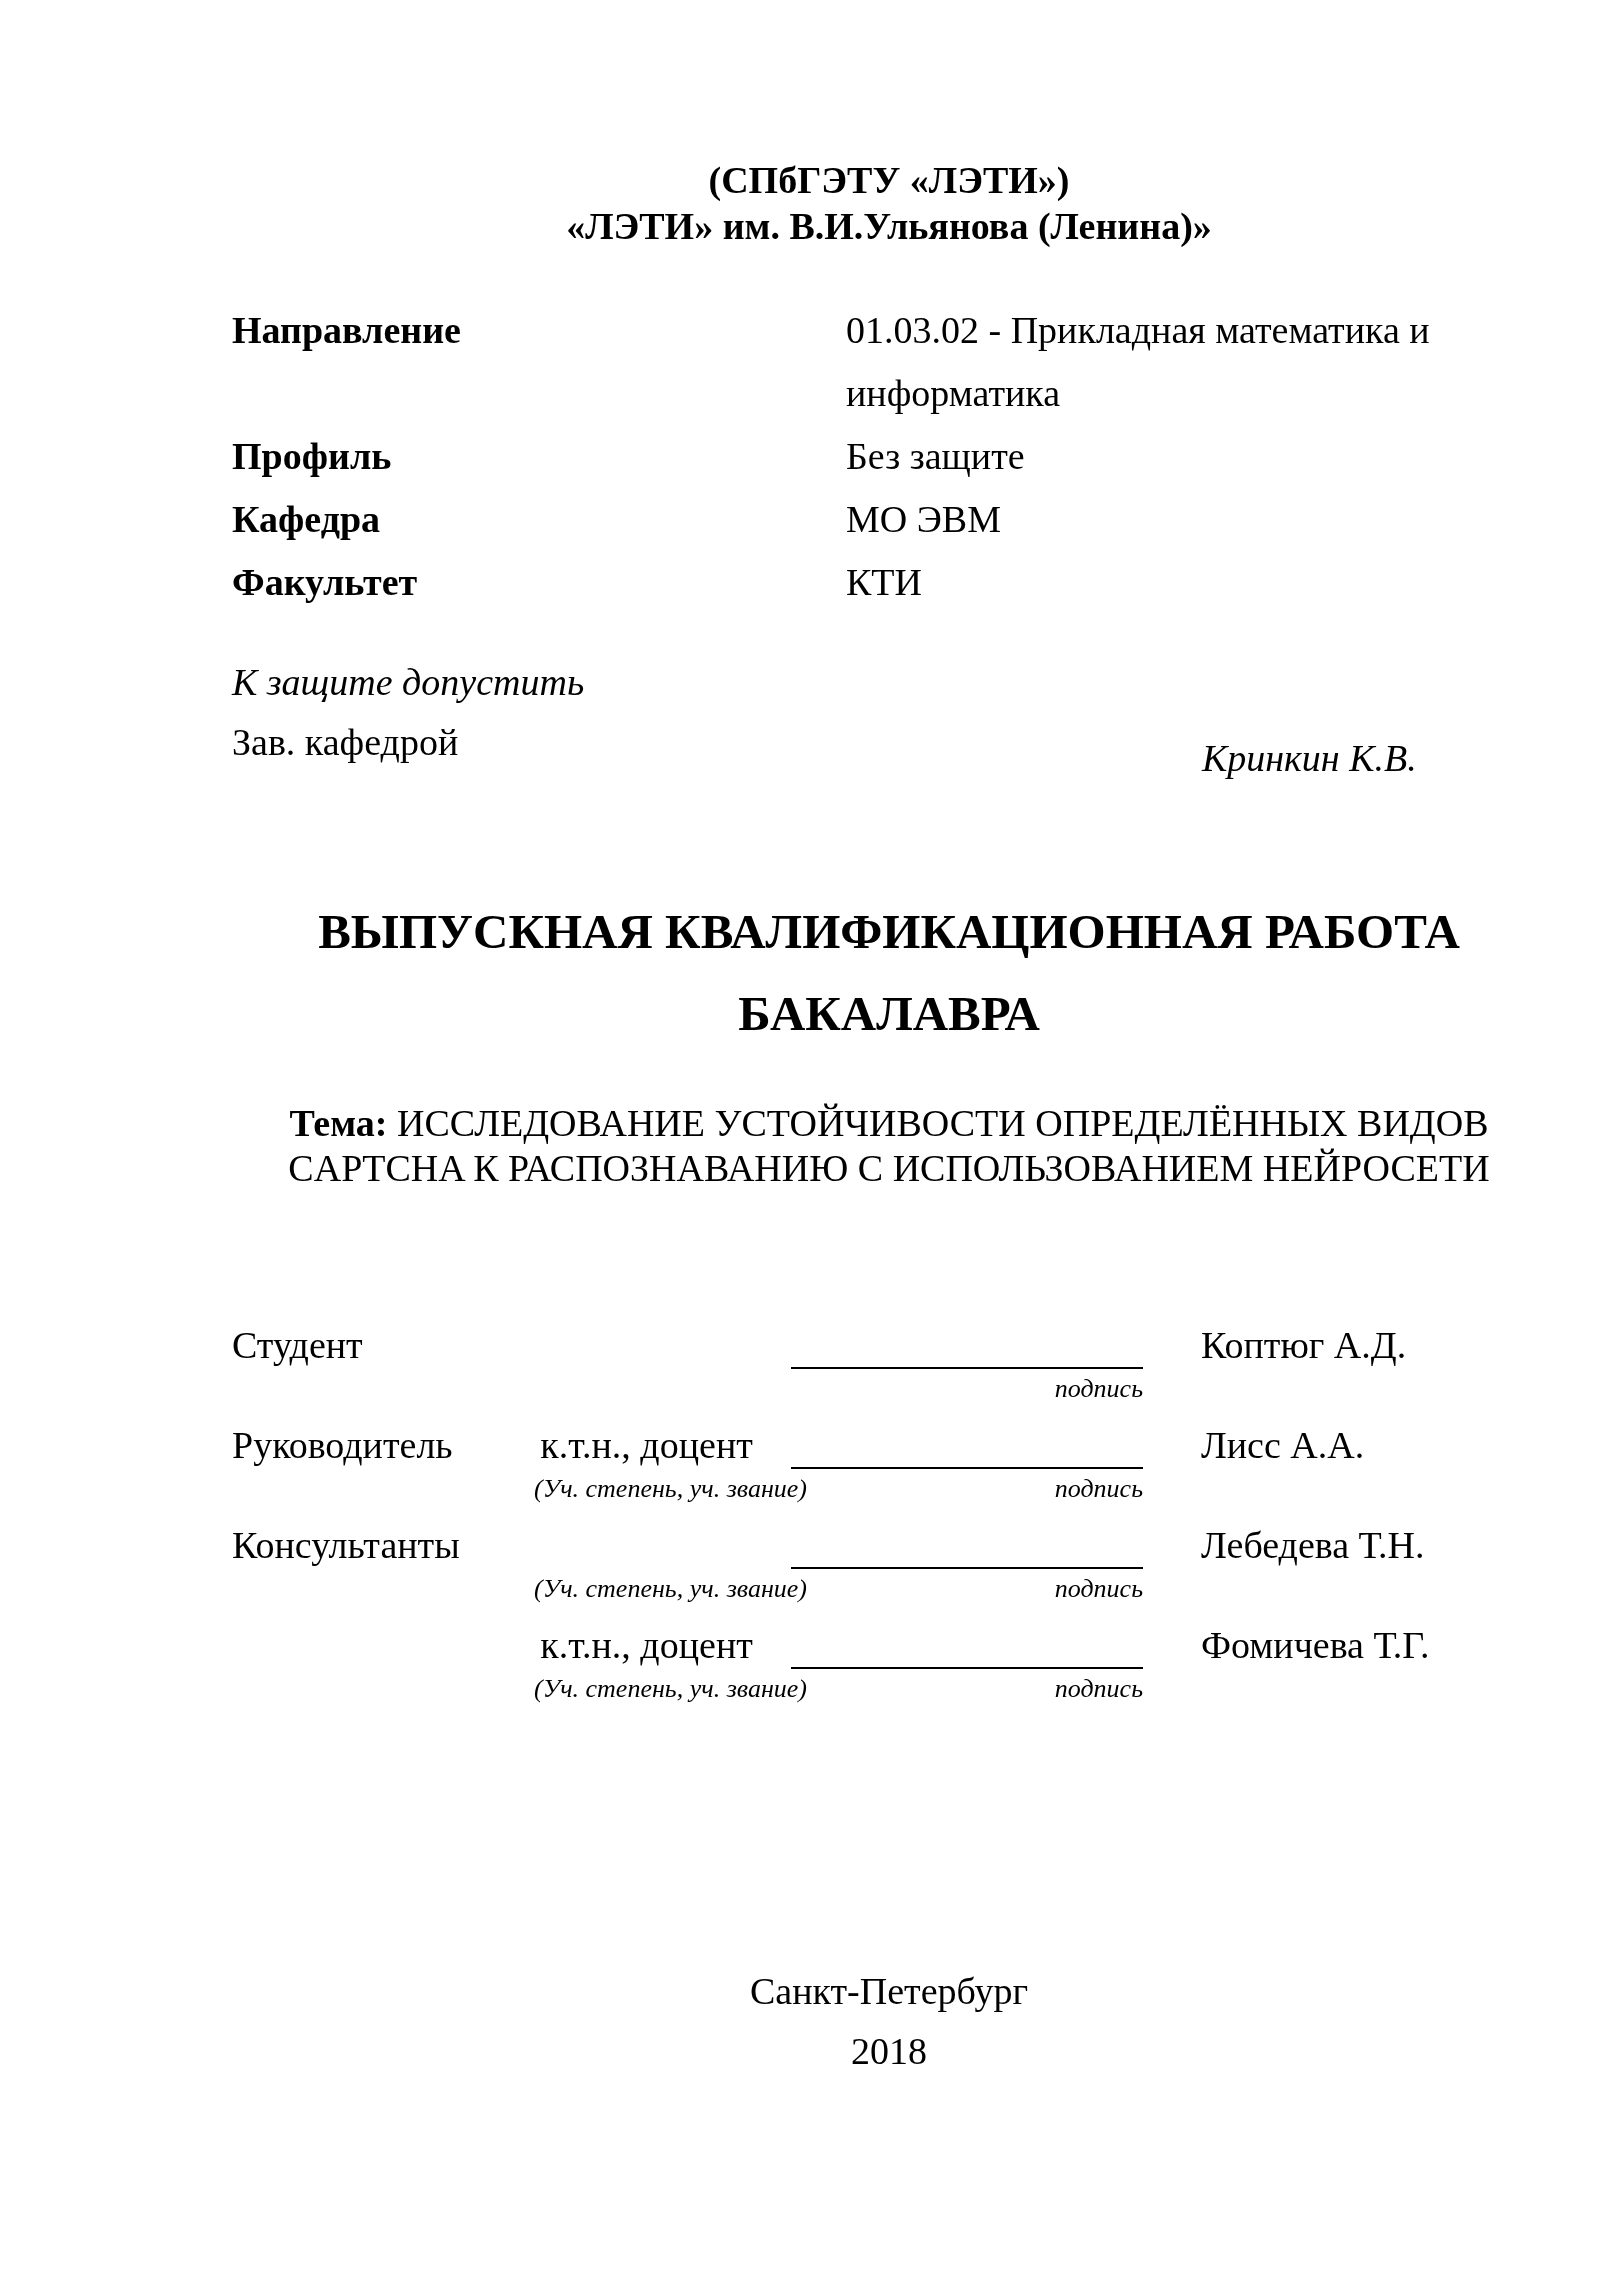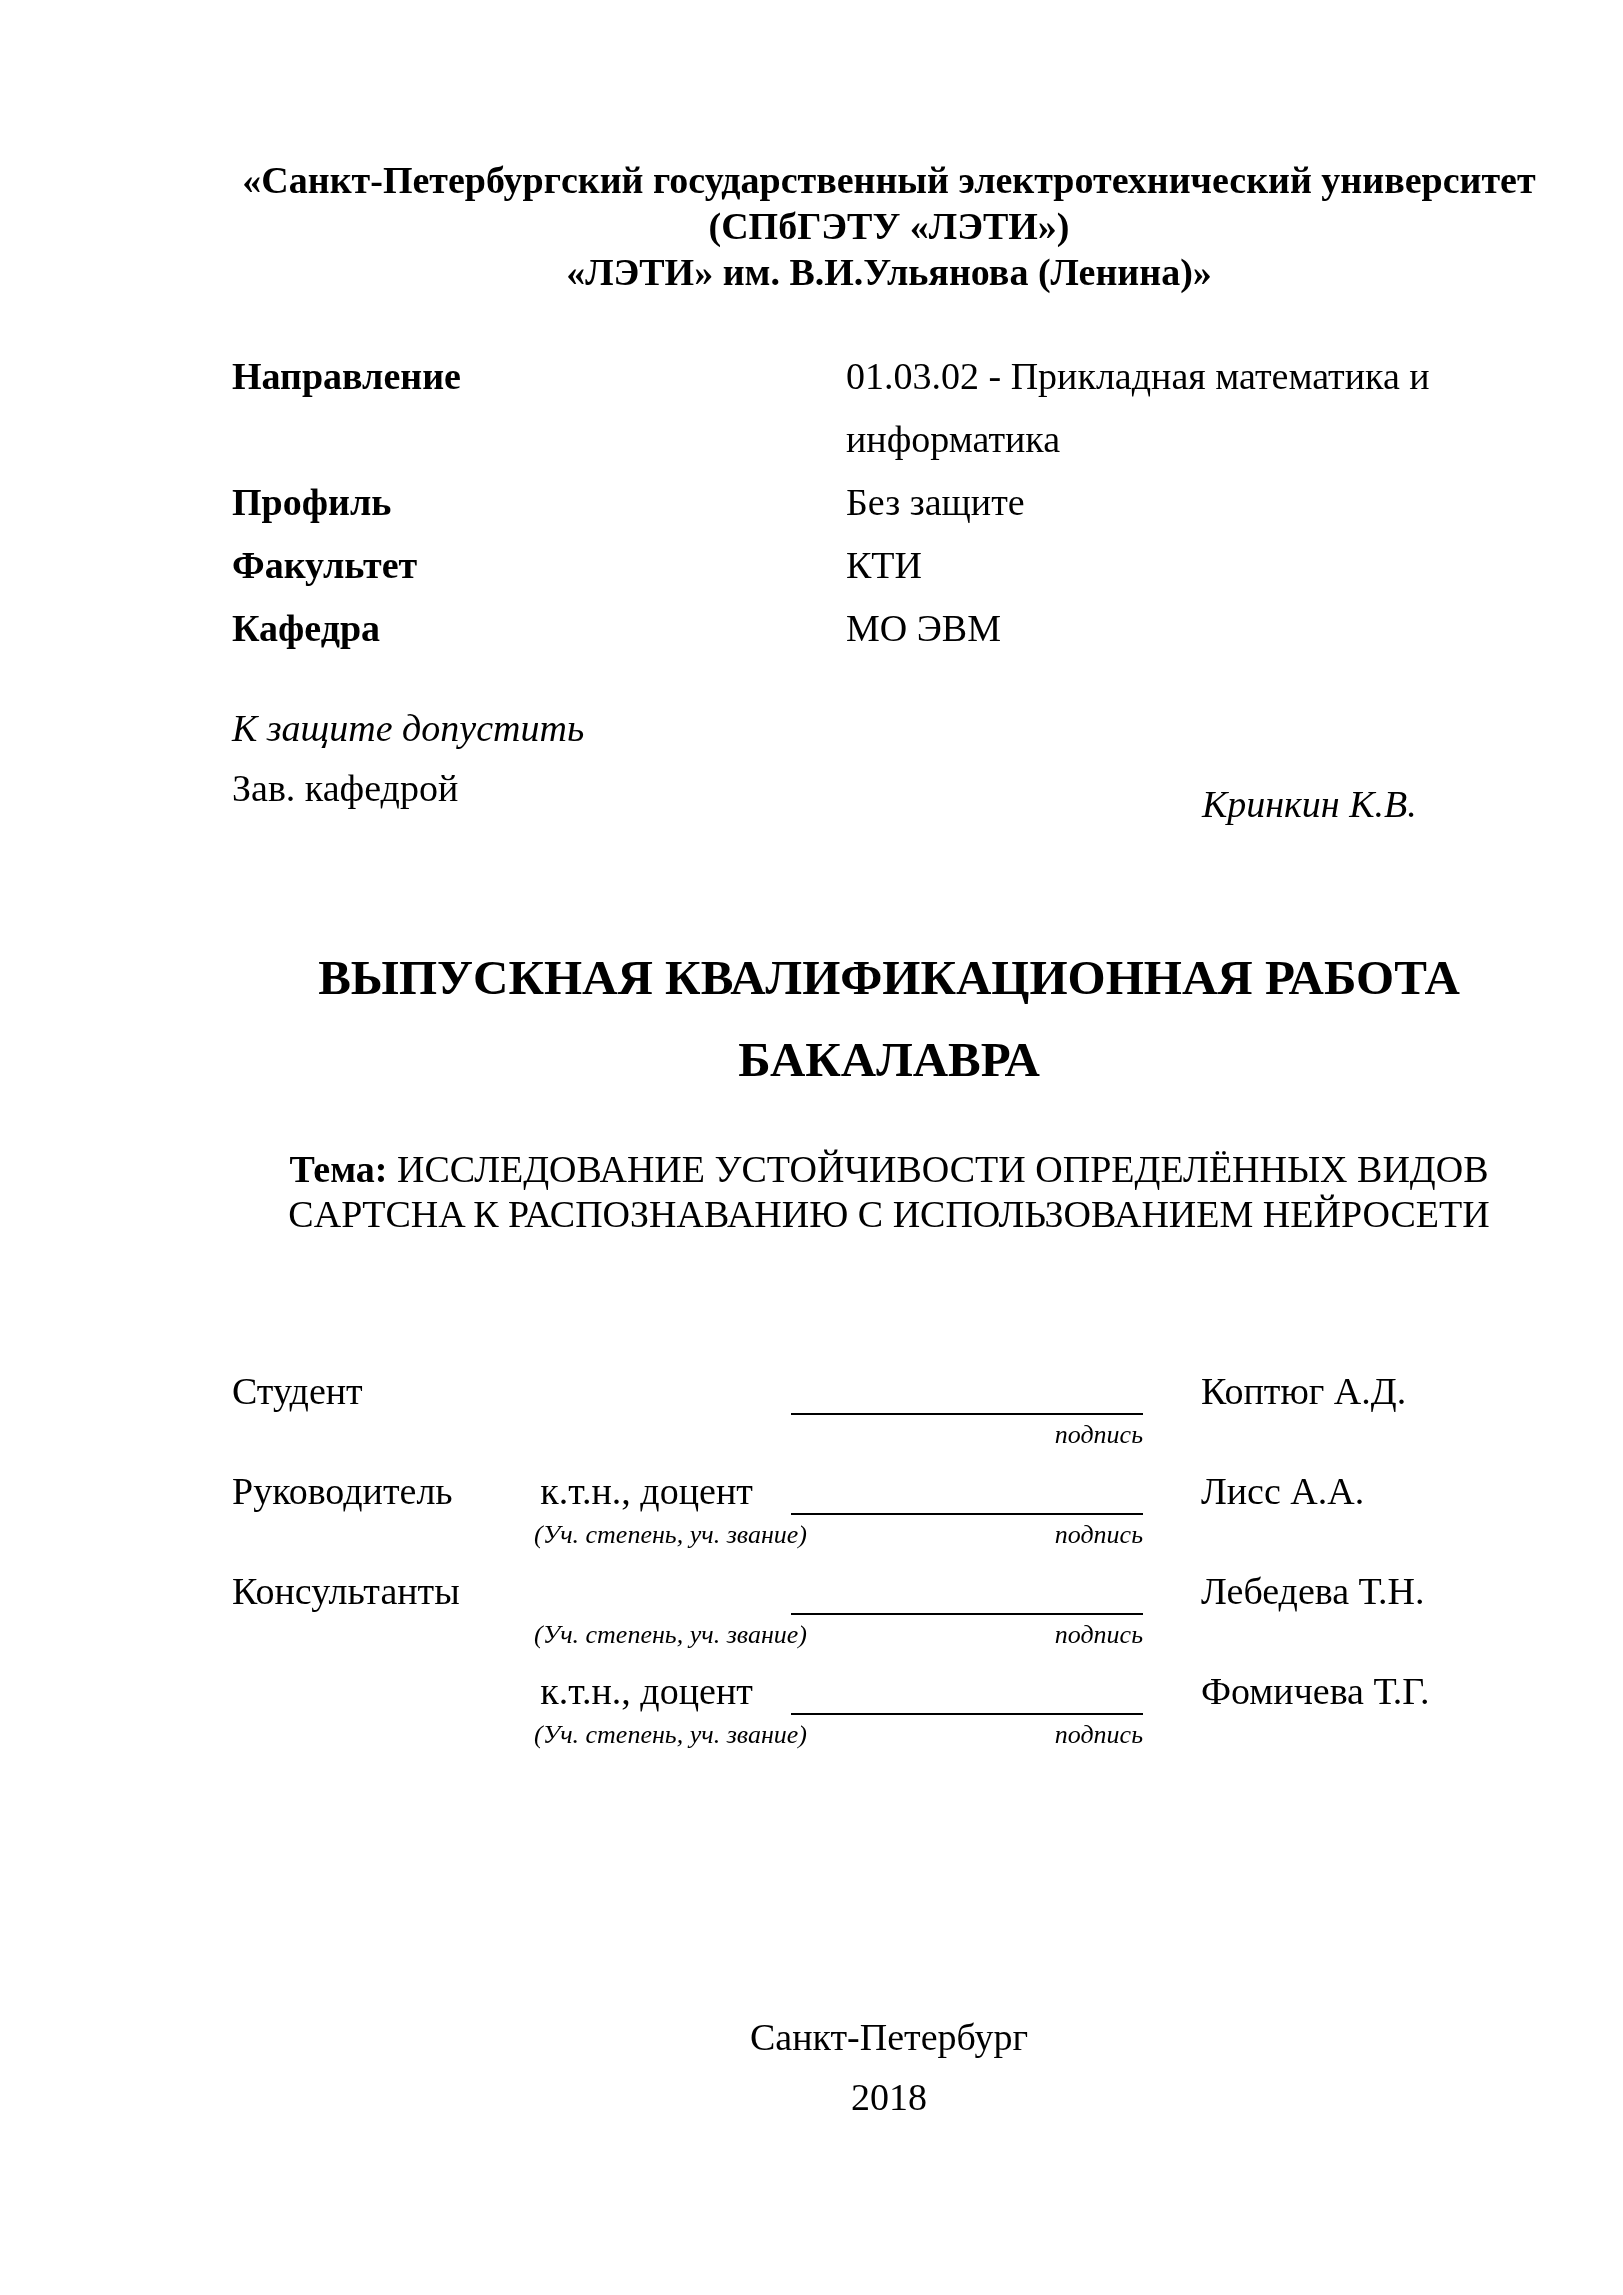--- a/index.html
+++ b/index.html
@@ -46,41 +46,40 @@
   .sig-line { height:43px; border-bottom:2.4px solid #000000; }
   
   .place { margin-top:237px; text-align:center; line-height:60px; }
 </style>
 </head>
 <body>
 
 <div class="page">
 
   <header class="univ">
-    <div>«Санкт-Петербургский государственный электротехнический университет</div>
     <div>(СПбГЭТУ «ЛЭТИ»)</div>
     <div>«ЛЭТИ» им. В.И.Ульянова (Ленина)»</div>
   </header>
 
   <section class="fields">
     <div class="field-row">
       <div class="field-label">Направление</div>
       <div class="field-value">01.03.02 - Прикладная математика и информатика</div>
     </div>
     <div class="field-row">
       <div class="field-label">Профиль</div>
       <div class="field-value">Без защите</div>
     </div>
     <div class="field-row">
+      <div class="field-label">Кафедра</div>
+      <div class="field-value">МО ЭВМ</div>
+    </div>
+    <div class="field-row">
       <div class="field-label">Факультет</div>
       <div class="field-value">КТИ</div>
-    </div>
-    <div class="field-row">
-      <div class="field-label">Кафедра</div>
-      <div class="field-value">МО ЭВМ</div>
     </div>
   </section>
 
   <section class="admit">
     <div class="admit-note">К защите допустить</div>
     <div class="admit-row">
       <span>Зав. кафедрой</span>
       <span class="admit-name">Кринкин К.В.</span>
     </div>
   </section>

